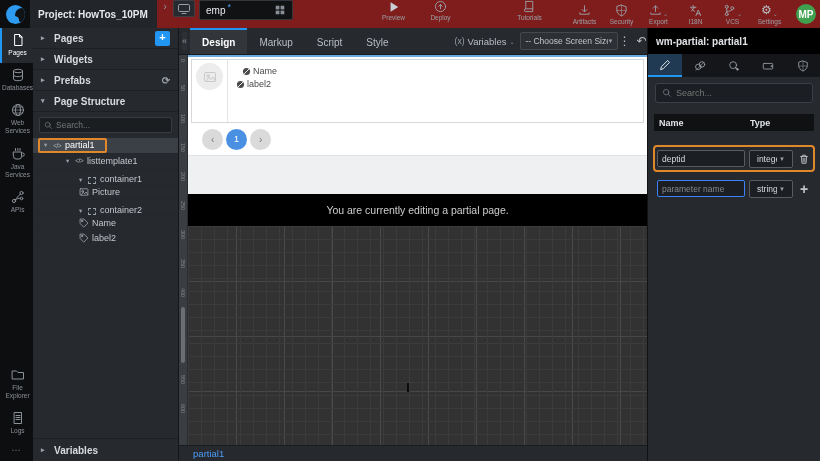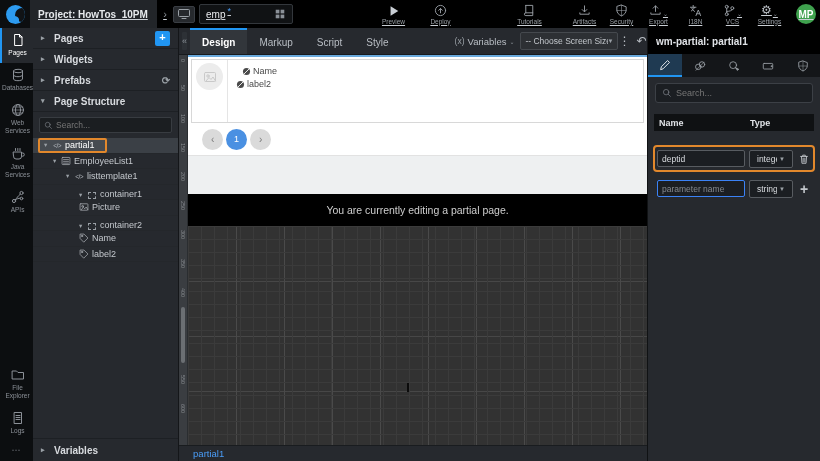--- a/index.html
+++ b/index.html
@@ -1,21 +1,21 @@
 <!DOCTYPE html>
 <html><head>
 <meta charset="utf-8">
 <style>
   * { box-sizing: border-box; margin: 0; padding: 0; }
   html,body { width:820px; height:461px; overflow:hidden; background:#17191c;
     font-family:"Liberation Sans", sans-serif; }
   .app { width:820px; height:461px; display:flex; flex-direction:column; }
 
   
-  .topbar { flex:0 0 28px; display:flex; align-items:center; background:#000000; color:#c9ced4;text-decoration:underline; }
+  .topbar { flex:0 0 28px; display:flex; background:#7f1d1d; color:#c9ced4; }
   .logo-box { width:30px; height:28px; background:#0c0e10; display:flex; align-items:center; justify-content:center; }
   .logo-circle { width:19px; height:19px; border-radius:50%; background:#2d9bf0; position:relative; overflow:hidden; }
   .logo-circle::after { content:""; position:absolute; right:-4px; top:3px; width:14px; height:14px; border-radius:50%; background:#101316; }
   .logo-circle::before { content:""; position:absolute; left:3px; bottom:1px; width:10px; height:7px; border-radius:50% 50% 0 0; background:#2d9bf0; z-index:2; }
   .project-box { width:127px; height:28px; background:#222529; display:flex; align-items:center; padding-left:8px; font-size:10px; font-weight:bold; color:#e6e9ec; }
   .tb-chevron { width:16px; text-align:center; color:#8a9097; font-size:11px; }
   .mini-icon-box { width:22px; height:17px; background:#26292d; border:1px solid #3a3e44; border-radius:2px; display:flex; align-items:center; justify-content:center; margin-right:4px; }
   .emp-tab { width:94px; height:20px; background:#101214; border:1px solid #33373c; border-radius:2px; display:flex; align-items:center; padding:0 6px; }
   .emp-tab .tab-name { font-size:10px; color:#e8eaed; }
   .emp-tab .modified { font-size:9px; color:#4a9df8; margin-left:2px; position:relative; top:-3px; }
@@ -435,29 +435,20 @@
         <input placeholder="Search..." style="">
       </div>
 
       <div class="tree">
         <div class="tree-row selected d0">
           <span class="sel-wrap">
             <span class="tri">▾</span>
             <span class="tre-ic code-glyph">&lt;/&gt;</span>
             <span>partial1</span>
           </span>
-        </div>
-        <div class="tree-row d1">
-          <span class="tri">▾</span>
-          <span class="tre-ic">
-              <svg class="ic" width="10" height="10" viewBox="0 0 14 14">
-                <use href="#i-list"></use>
-              </svg>
-            </span>
-          <span>EmployeeList1</span>
         </div>
         <div class="tree-row d2">
           <span class="tri">▾</span>
           <span class="tre-ic code-glyph">&lt;/&gt;</span>
           <span>listtemplate1</span>
         </div>
         <div class="tree-row d3">
           <span class="tri">▾</span>
           <span class="tre-ic">
               <span class="container-glyph"></span>

